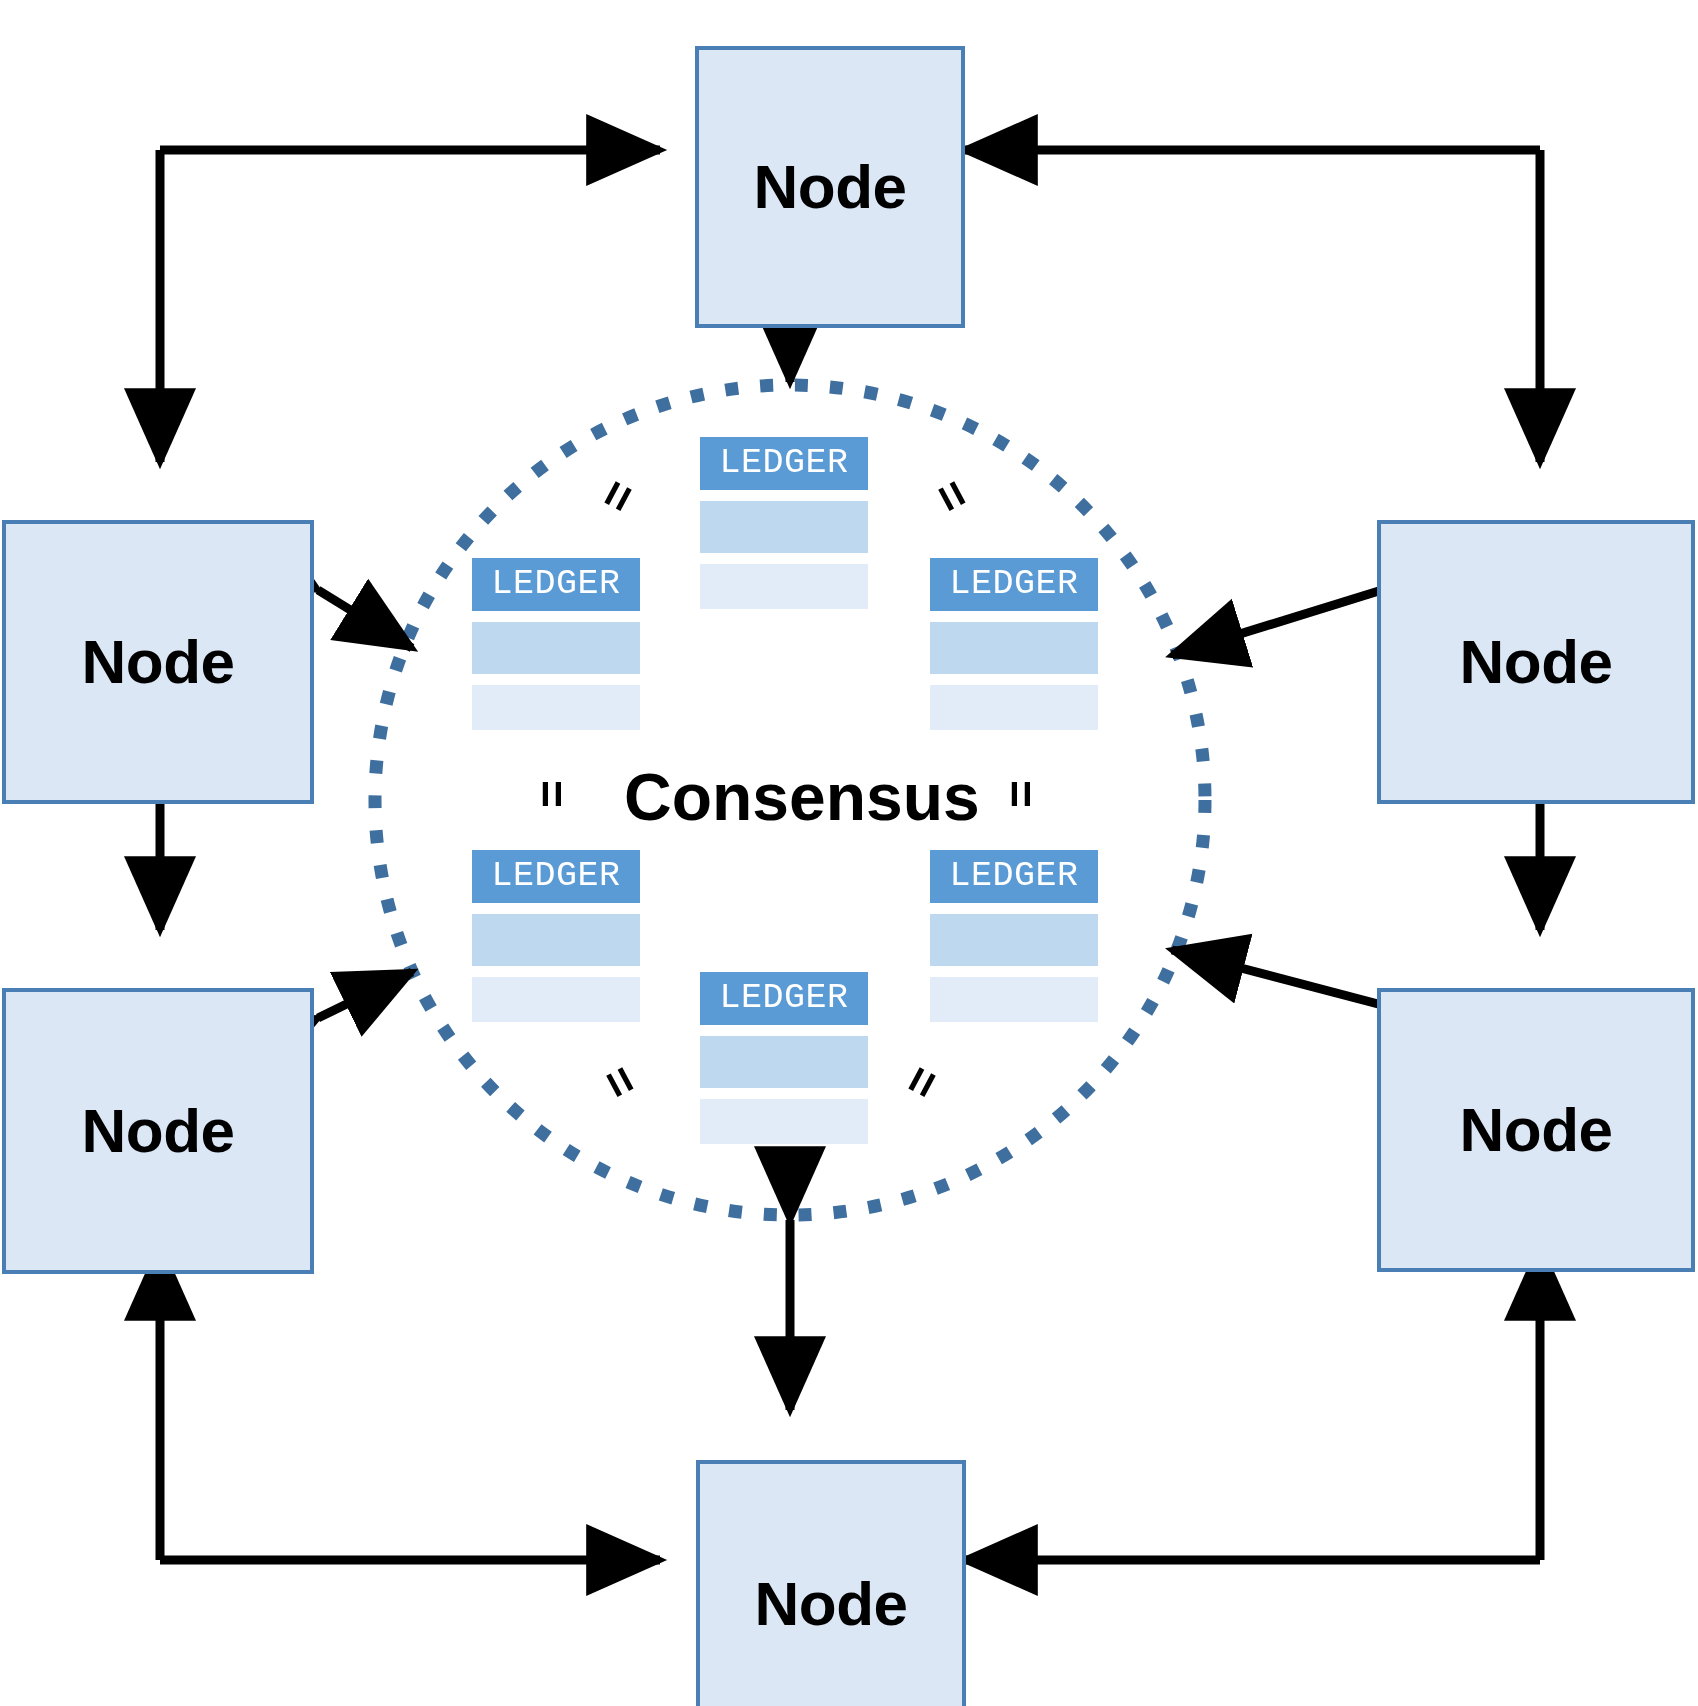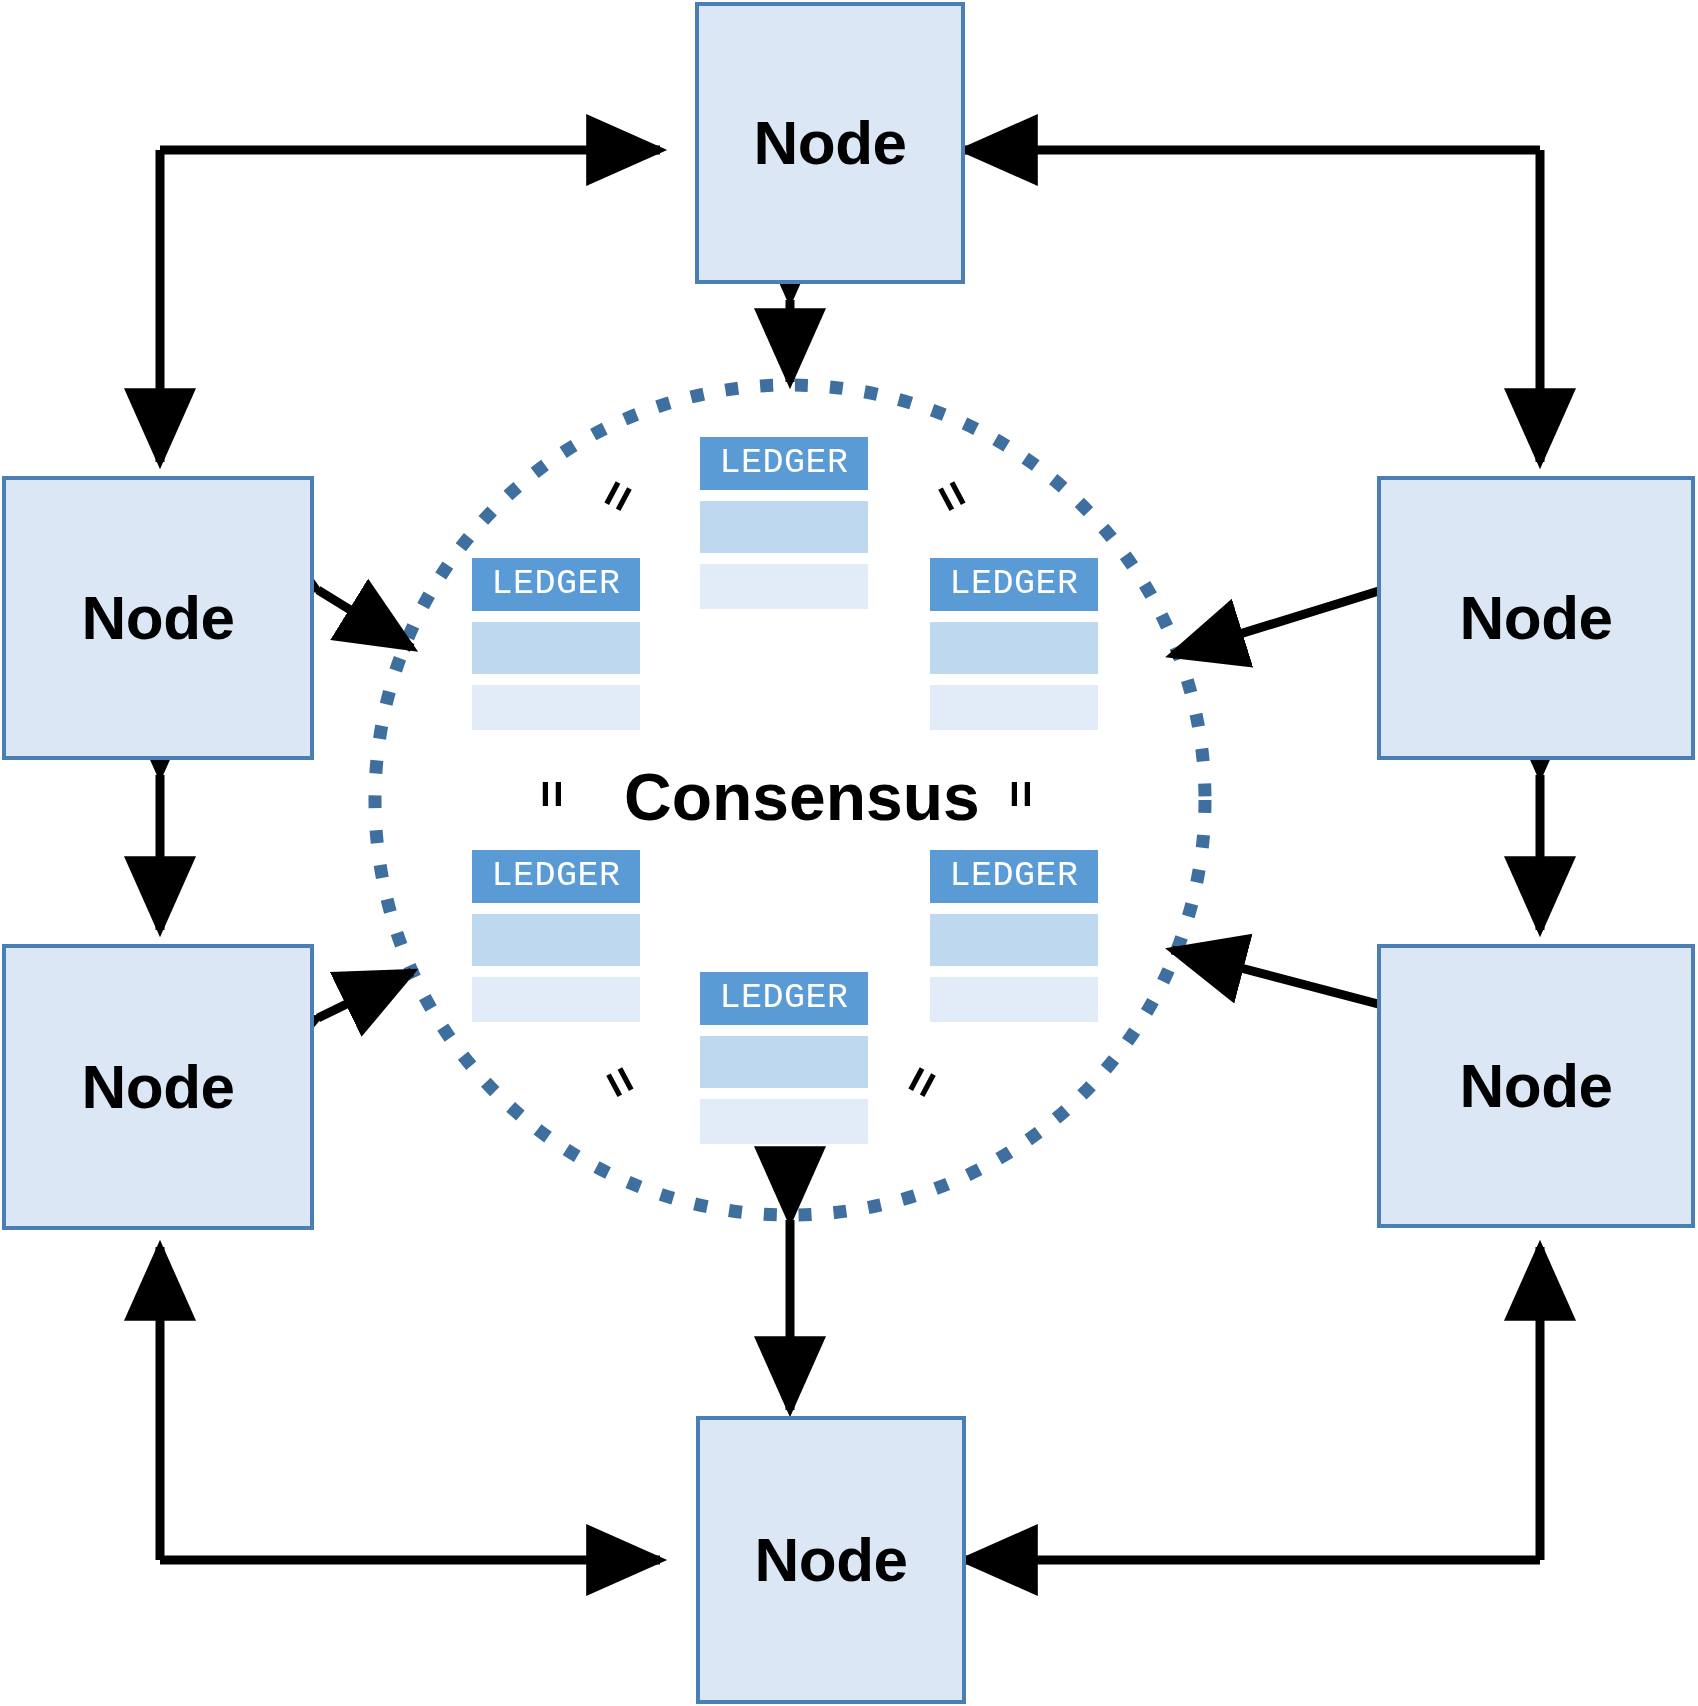--- a/index.html
+++ b/index.html
@@ -10,21 +10,21 @@
     overflow:hidden;
     font-family:"Liberation Sans", sans-serif;
   }
   svg.layer{position:absolute;left:0;top:0;width:1698px;height:1706px;pointer-events:none;}
 
   .node-box{
     position:absolute;
     background:#dce7f5;
     border:4px solid #4a7fb5;
     box-sizing:border-box;
-    display:flex;align-items:center;justify-content:center;
+    display:flex;align-items:center;justify-content:center;margin-top:44px;
   }
   .node-label{
     font-family:"Liberation Sans", sans-serif;
     font-weight:bold;
     font-size:62px;
     color:#000000;
     letter-spacing:-0.5px;
     line-height:1;
   }
 

